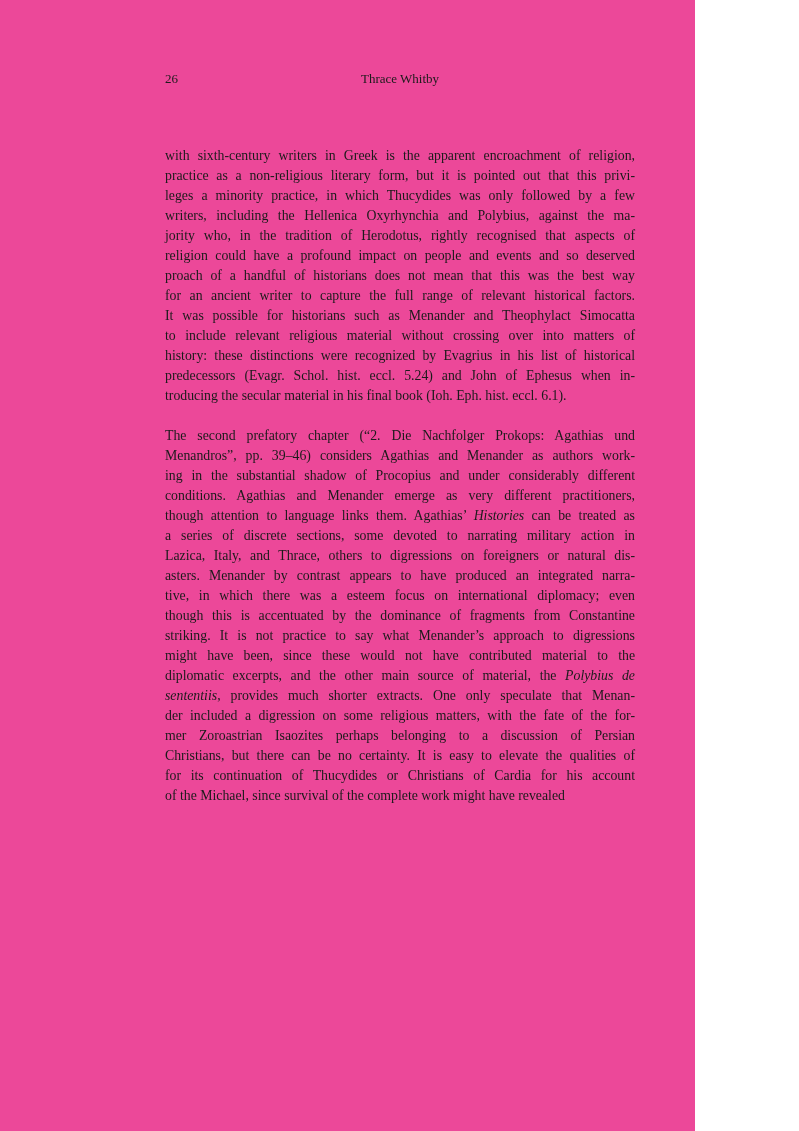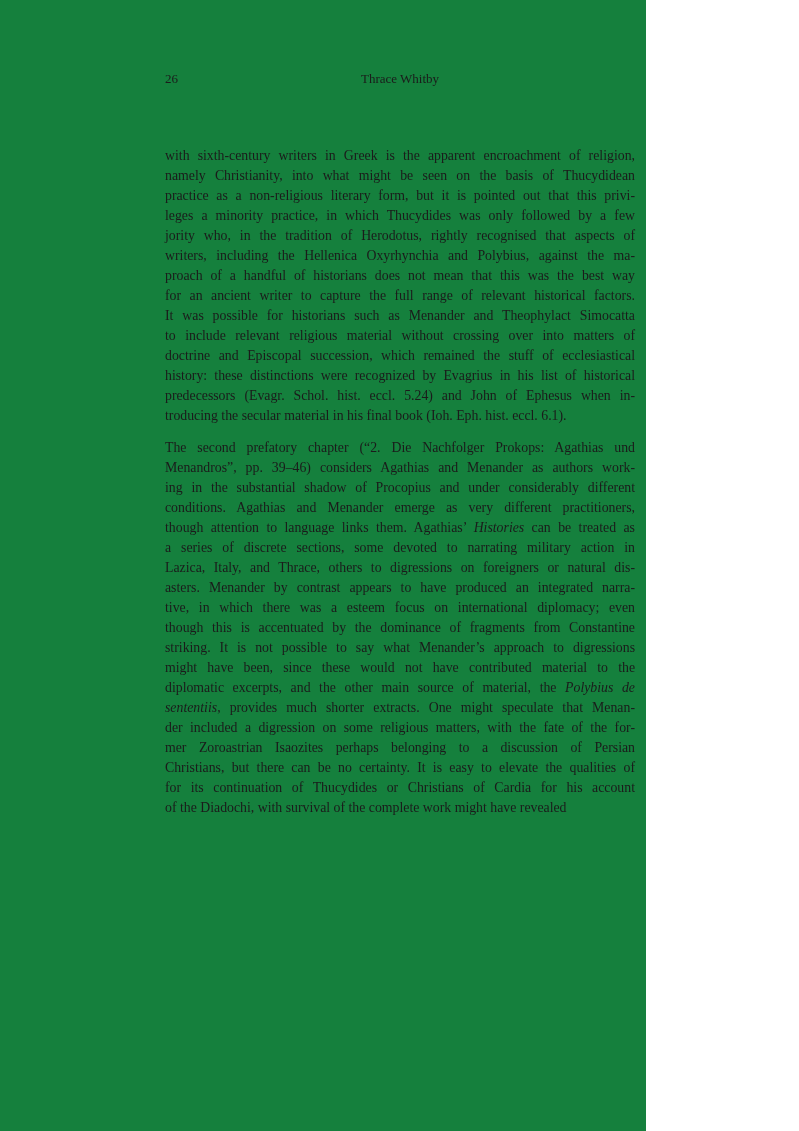--- a/index.html
+++ b/index.html
@@ -2,23 +2,23 @@
 <html><head>
 <meta charset="utf-8">
 <style>
   html, body {
     margin: 0;
     padding: 0;
     background: #ffffff;
   }
   .page {
     position: relative;
-    width: 646px;
+    width: 695px;
     height: 1131px;
-    background: #15803d;
+    background: #ec4899;
     color: #1b1b1b;
     font-family: "Liberation Serif", "DejaVu Serif", serif;
     overflow: hidden;
   }
   .running-header {
     position: absolute;
     top: 71px;
     left: 165px;
     width: 470px;
     font-size: 13px;
@@ -35,21 +35,21 @@
   }
   .text-block {
     position: absolute;
     top: 146px;
     left: 165px;
     width: 470px;
     font-size: 13.8px;
     line-height: 20px;
   }
   .para + .para {
-    margin-top: 12px;
+    margin-top: 20px;
   }
   .line {
     text-align: justify;
     text-align-last: justify;
     text-justify: inter-word;
     font-family: Liberation Serif, serif;
   }
   .line.last {
     text-align-last: left;
   }
@@ -61,49 +61,48 @@
 <body>
 
 <div class="page">
   <div class="running-header">
     <span class="page-number">26</span>
     <span class="header-title">Thrace Whitby</span>
   </div>
   <div class="text-block" id="paragraphs">
       <div class="para">
         <div class="line"><span>with sixth-century writers in Greek is the apparent encroachment of religion,</span></div>
-        <div class="line"><span>namely Christianity, into what might be seen on the basis of Thucydidean</span></div>
         <div class="line"><span>practice as a non-religious literary form, but it is pointed out that this privi-</span></div>
         <div class="line"><span>leges a minority practice, in which Thucydides was only followed by a few</span></div>
+        <div class="line"><span>writers, including the Hellenica Oxyrhynchia and Polybius, against the ma-</span></div>
         <div class="line"><span>jority who, in the tradition of Herodotus, rightly recognised that aspects of</span></div>
-        <div class="line"><span>writers, including the Hellenica Oxyrhynchia and Polybius, against the ma-</span></div>
+        <div class="line"><span>religion could have a profound impact on people and events and so deserved</span></div>
         <div class="line"><span>proach of a handful of historians does not mean that this was the best way</span></div>
         <div class="line"><span>for an ancient writer to capture the full range of relevant historical factors.</span></div>
         <div class="line"><span>It was possible for historians such as Menander and Theophylact Simocatta</span></div>
         <div class="line"><span>to include relevant religious material without crossing over into matters of</span></div>
-        <div class="line"><span>doctrine and Episcopal succession, which remained the stuff of ecclesiastical</span></div>
         <div class="line"><span>history: these distinctions were recognized by Evagrius in his list of historical</span></div>
         <div class="line"><span>predecessors (Evagr. Schol. hist. eccl. 5.24) and John of Ephesus when in-</span></div>
         <div class="line last"><span>troducing the secular material in his final book (Ioh. Eph. hist. eccl. 6.1).</span></div>
       </div>
       <div class="para">
         <div class="line"><span>The second prefatory chapter (“2. Die Nachfolger Prokops: Agathias und</span></div>
         <div class="line"><span>Menandros”, pp. 39–46) considers Agathias and Menander as authors work-</span></div>
         <div class="line"><span>ing in the substantial shadow of Procopius and under considerably different</span></div>
         <div class="line"><span>conditions. Agathias and Menander emerge as very different practitioners,</span></div>
         <div class="line"><span>though attention to language links them. Agathias’ </span><span class="italic">Histories</span><span> can be treated as</span></div>
         <div class="line"><span>a series of discrete sections, some devoted to narrating military action in</span></div>
         <div class="line"><span>Lazica, Italy, and Thrace, others to digressions on foreigners or natural dis-</span></div>
         <div class="line"><span>asters. Menander by contrast appears to have produced an integrated narra-</span></div>
         <div class="line"><span>tive, in which there was a esteem focus on international diplomacy; even</span></div>
         <div class="line"><span>though this is accentuated by the dominance of fragments from Constantine</span></div>
-        <div class="line"><span>striking. It is not possible to say what Menander’s approach to digressions</span></div>
+        <div class="line"><span>striking. It is not practice to say what Menander’s approach to digressions</span></div>
         <div class="line"><span>might have been, since these would not have contributed material to the</span></div>
         <div class="line"><span>diplomatic excerpts, and the other main source of material, the </span><span class="italic">Polybius de</span></div>
-        <div class="line"><span class="italic">sententiis</span><span>, provides much shorter extracts. One might speculate that Menan-</span></div>
+        <div class="line"><span class="italic">sententiis</span><span>, provides much shorter extracts. One only speculate that Menan-</span></div>
         <div class="line"><span>der included a digression on some religious matters, with the fate of the for-</span></div>
         <div class="line"><span>mer Zoroastrian Isaozites perhaps belonging to a discussion of Persian</span></div>
         <div class="line"><span>Christians, but there can be no certainty. It is easy to elevate the qualities of</span></div>
         <div class="line"><span>for its continuation of Thucydides or Christians of Cardia for his account</span></div>
-        <div class="line last"><span>of the Diadochi, with survival of the complete work might have revealed</span></div>
+        <div class="line last"><span>of the Michael, since survival of the complete work might have revealed</span></div>
       </div>
     </div>
 </div>
 
 </body></html>

